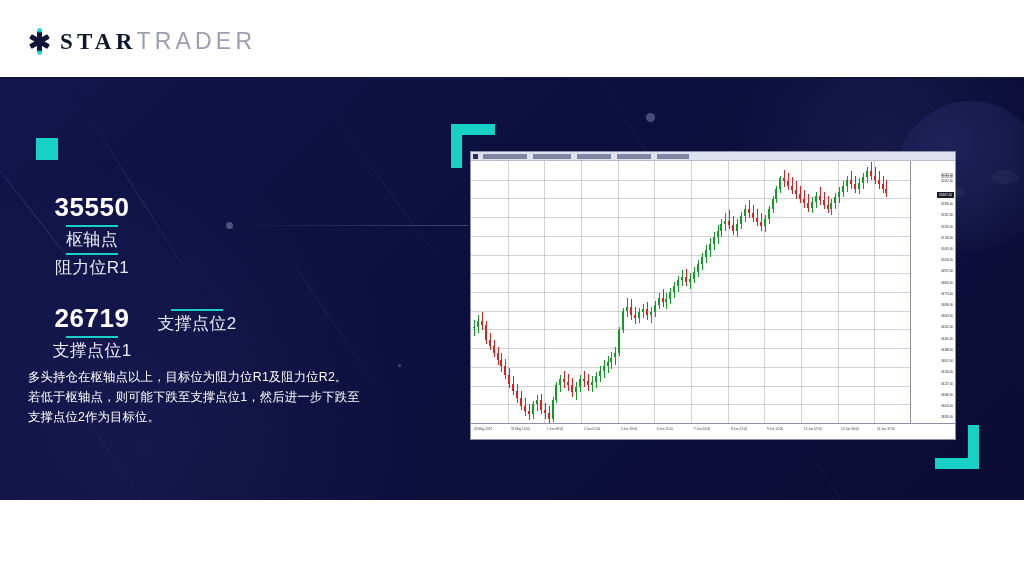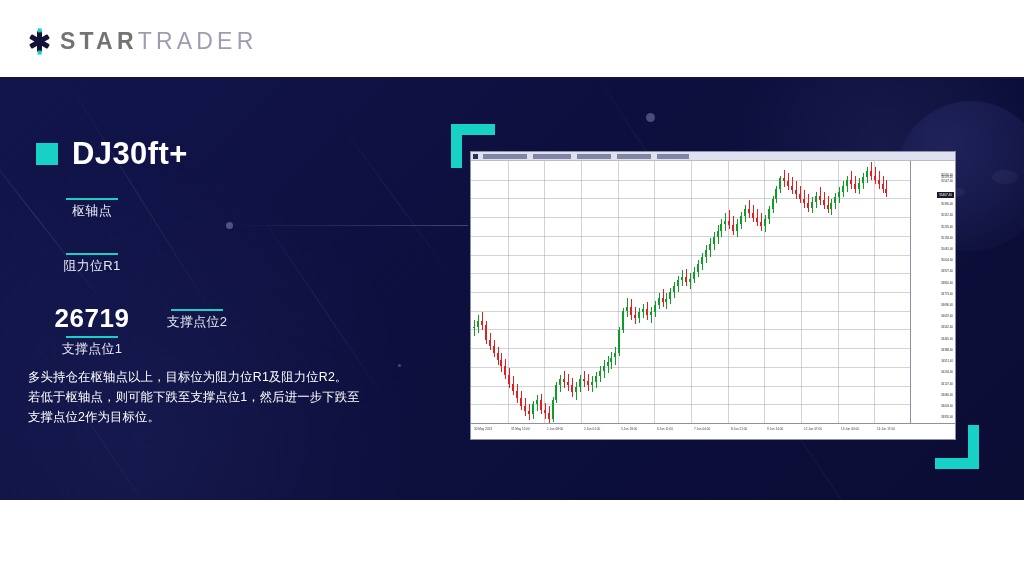--- a/index.html
+++ b/index.html
@@ -8,21 +8,21 @@
     font-family:"Liberation Sans", sans-serif;
     background:#ffffff;
   }
   .page{position:relative;width:1024px;height:576px;overflow:hidden;background:#ffffff;}
 
   
   .header{position:absolute;left:0;top:0;width:1024px;height:78px;background:#ffffff;}
   .logo{position:absolute;left:26px;top:28px;display:flex;align-items:center;height:26px;}
   .logo-mark{position:relative;width:27px;height:27px;margin-right:7px;}
   .logo-text{font-size:23px;letter-spacing:4.2px;font-weight:bold;line-height:27px;white-space:nowrap;}
-  .logo-star{color:#737373;}
+  .logo-star{color:#0f172a;font-family:Liberation Serif, serif;}
   .logo-trader{color:#9d9daf;font-weight:500;}
   .header-rule{position:absolute;left:0;top:77px;width:1024px;height:2px;background:#141439;}
 
   
   .body-panel{
     position:absolute;left:0;top:79px;width:1024px;height:421px;
     background:
       radial-gradient(circle at 86% 16%, rgba(120,130,200,.10) 0%, rgba(120,130,200,0) 16%),
       radial-gradient(circle at 14% 88%, rgba(90,100,180,.10) 0%, rgba(90,100,180,0) 30%),
       linear-gradient(135deg,#12154c 0%,#0d0f3e 45%,#0b0d35 100%);
@@ -39,21 +39,21 @@
   .hairline{position:absolute;height:1px;background:linear-gradient(90deg,rgba(255,255,255,0),rgba(160,170,220,.35));}
 
   
   .title-row{position:absolute;left:36px;top:59px;display:flex;align-items:center;}
   .title-square{width:22px;height:22px;background:#17d1c6;margin-right:14px;}
   .title-text{color:#ffffff;font-size:31px;font-weight:bold;letter-spacing:.4px;line-height:1;}
 
   .stat{position:absolute;text-align:center;}
   .stat-value{color:#ffffff;font-size:26px;font-weight:bold;letter-spacing:.5px;line-height:1.05;}
   .stat-divider{width:52px;height:2px;background:#17d1c6;margin:4px auto 4px;}
-  .stat-label{color:#e8e9f5;font-size:13px;letter-spacing:.3px;line-height:1.1;}
+  .stat-label{color:#e8e9f5;font-size:17px;letter-spacing:.3px;line-height:1.1;}
 
   .analysis{position:absolute;left:28px;top:288px;width:380px;}
   .analysis-title{color:#ef2d7e;font-size:14px;font-weight:bold;letter-spacing:.3px;margin-bottom:6px;}
   .analysis-title .star{margin-right:1px;}
   .analysis-body{color:#ffffff;font-size:12.4px;line-height:1.62;letter-spacing:.1px;}
 
   
   .bracket{position:absolute;}
   .bracket i{position:absolute;background:#17d1c6;display:block;}
   .bracket-tl{left:451px;top:124px;width:44px;height:44px;}
@@ -130,24 +130,24 @@
     <div class="streak" style="left:-40px;top:40px;width:240px;transform:rotate(52deg);"></div>
     <div class="streak" style="left:60px;top:-10px;width:300px;transform:rotate(58deg);opacity:.7;"></div>
     <div class="streak" style="left:250px;top:120px;width:260px;transform:rotate(56deg);opacity:.55;"></div>
     <div class="streak" style="left:330px;top:30px;width:220px;transform:rotate(54deg);opacity:.5;"></div>
     <div class="streak" style="left:580px;top:-30px;width:260px;transform:rotate(57deg);opacity:.45;"></div>
     <div class="streak" style="left:20px;top:240px;width:300px;transform:rotate(56deg);opacity:.35;"></div>
     <div class="streak" style="left:760px;top:300px;width:240px;transform:rotate(56deg);opacity:.4;"></div>
 
     <div class="title-row">
       <div class="title-square"></div>
-      <div class="title-text">DJ30ft+</div>
     </div>
 
     <div class="stat" style="left:22px;top:115px;width:140px;">
+      <div class="stat-value">35550</div>
       <div class="stat-divider"></div>
       <div class="stat-label">枢轴点</div>
     </div>
 
     <div class="stat" style="left:22px;top:170px;width:140px;">
       <div class="stat-divider"></div>
       <div class="stat-label">阻力位R1</div>
     </div>
 
     <div class="stat" style="left:22px;top:226px;width:140px;">

